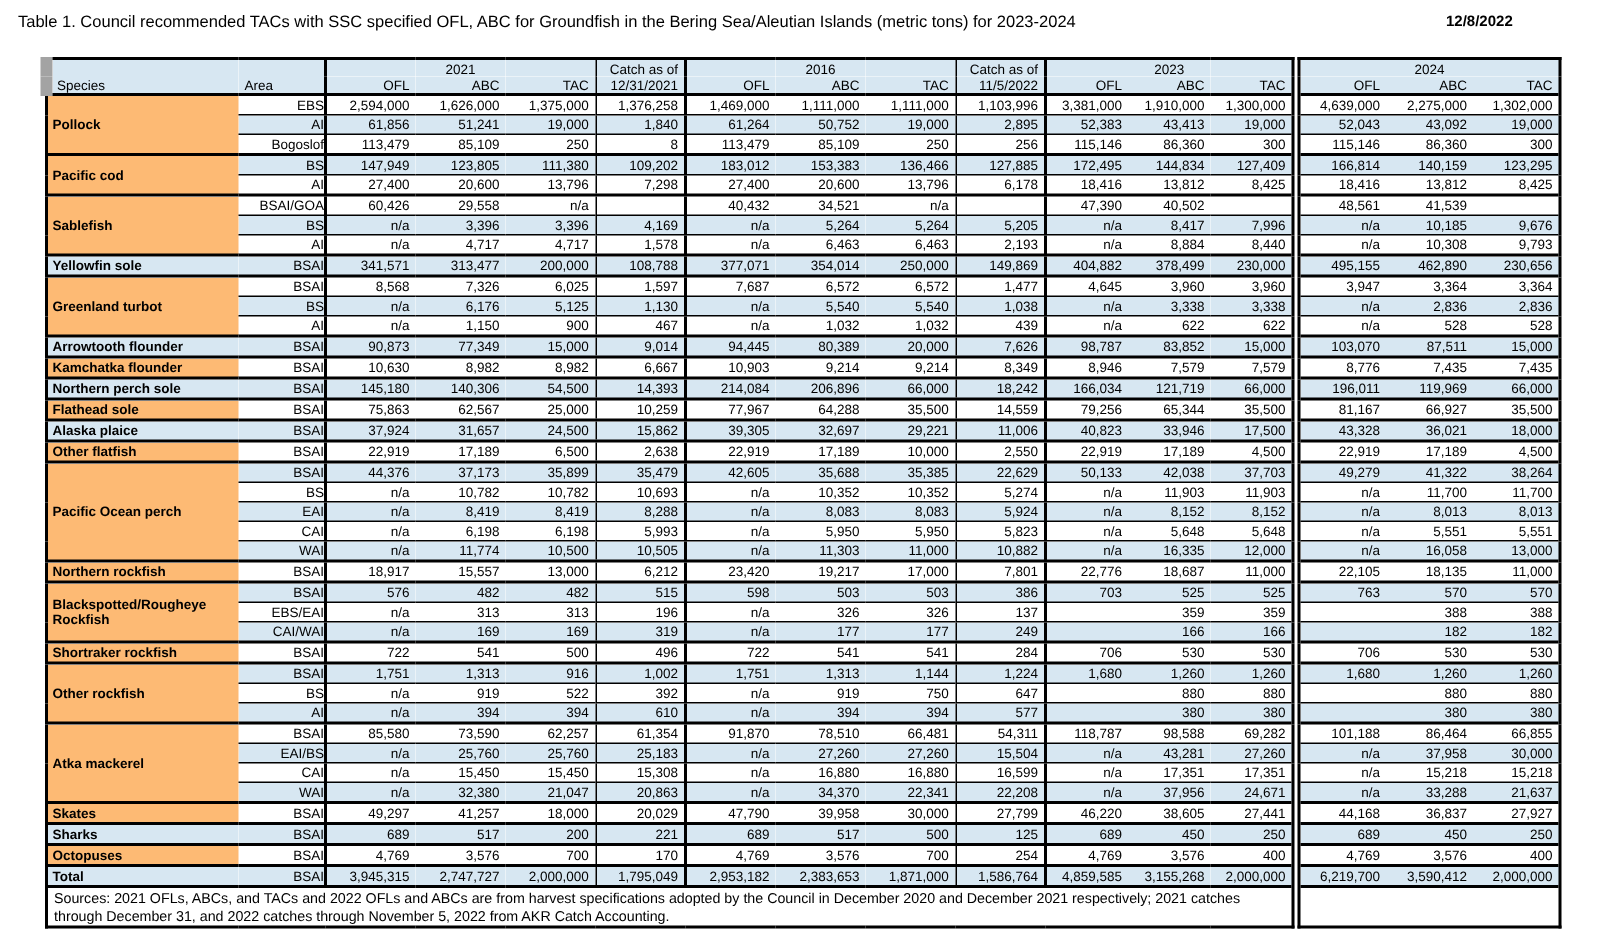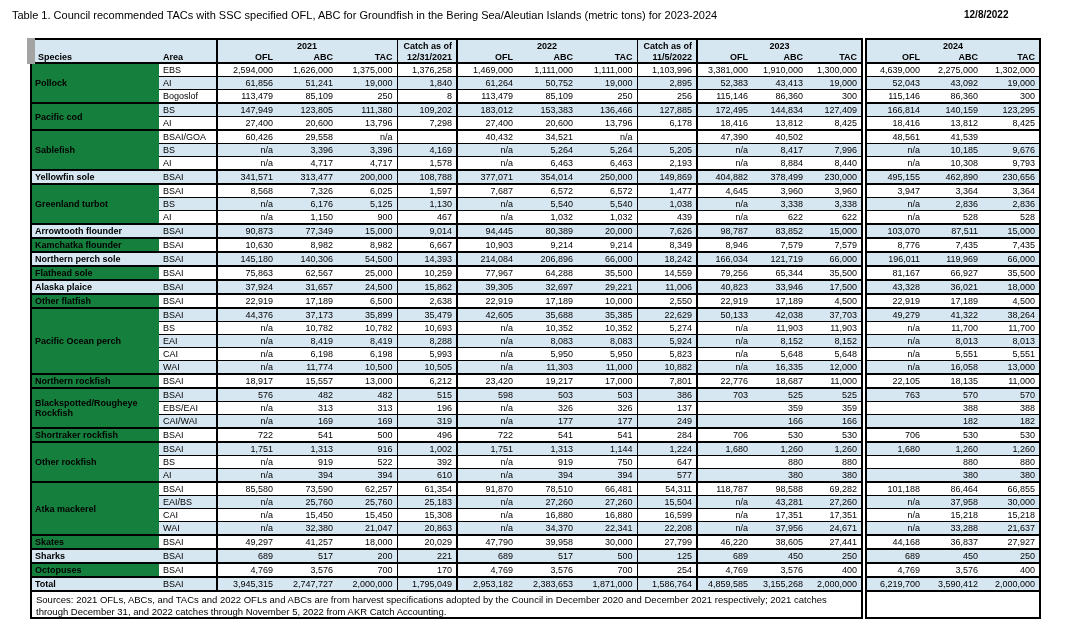--- a/index.html
+++ b/index.html
@@ -7,26 +7,26 @@
   #title{position:absolute;top:9px;left:12px;font-size:11px;font-weight:normal;white-space:nowrap;}
   #date{position:absolute;top:9px;left:964px;font-size:10px;font-weight:bold;}
   table{position:absolute;top:38px;left:27px;border-collapse:collapse;table-layout:fixed;
     width:1009px;background:#fff;}
   th,td{font-size:9px;padding:0;white-space:nowrap;overflow:hidden;font-weight:normal;}
   thead tr{height:12px;}
   tbody tr{height:12px;}
   tfoot tr{height:20px;}
   tbody td{line-height:12px;}
   .num{text-align:right;padding-right:4px;}
-  .ar{text-align:left;padding-left:4px;}
-  .sp{font-weight:bold;text-align:left;padding-left:3px;vertical-align:middle;background:#15803d;
+  .ar{text-align:right;padding-left:4px;}
+  .sp{font-weight:bold;text-align:left;padding-left:3px;vertical-align:middle;background:#fdba74;
       border-left:2px solid #000;white-space:normal;line-height:10px;}
   .shade{background:var(--stripe,#d7e7f2);}
   .sp.shade{background:var(--stripe,#d7e7f2);}
-  .hc{background:var(--stripe,#d7e7f2);font-weight:bold;}
+  .hc{background:var(--stripe,#d7e7f2);font-weight:normal;}
   .h1 th:not(.gap){border-top:2px solid #000;}
   .hsp{vertical-align:bottom;text-align:left;padding-left:3px;border-left:8px solid #a3a3a3;}
   .har{vertical-align:bottom;text-align:left;padding-left:4px;}
   .ctr{text-align:center;}
   .rt{text-align:right;padding-right:4px;margin-top:48px;}
   .bl2{border-left:2px solid #000;}
   .bl1{border-left:1px solid #000;}
   .br2{border-right:2px solid #000;}
   tbody td:not(.gap){border-top:1px solid #000;}
   tr.gstart > td:not(.gap){border-top:2px solid #000;}
@@ -65,21 +65,21 @@
   </colgroup>
   <thead>
     <tr class="h1">
       <th class="hc hsp" rowspan="2">Species</th>
       <th class="hc har" rowspan="2">Area</th>
       <th class="hc bl2"></th>
       <th class="hc ctr">2021</th>
       <th class="hc"></th>
       <th class="hc rt bl1">Catch as of</th>
       <th class="hc bl2"></th>
-      <th class="hc ctr">2022</th>
+      <th class="hc ctr">2016</th>
       <th class="hc"></th>
       <th class="hc rt bl1">Catch as of</th>
       <th class="hc bl2"></th>
       <th class="hc ctr">2023</th>
       <th class="hc br2"></th>
       <th class="gap" rowspan="2"></th>
       <th class="hc bl2"></th>
       <th class="hc ctr">2024</th>
       <th class="hc br2"></th>
     </tr>

